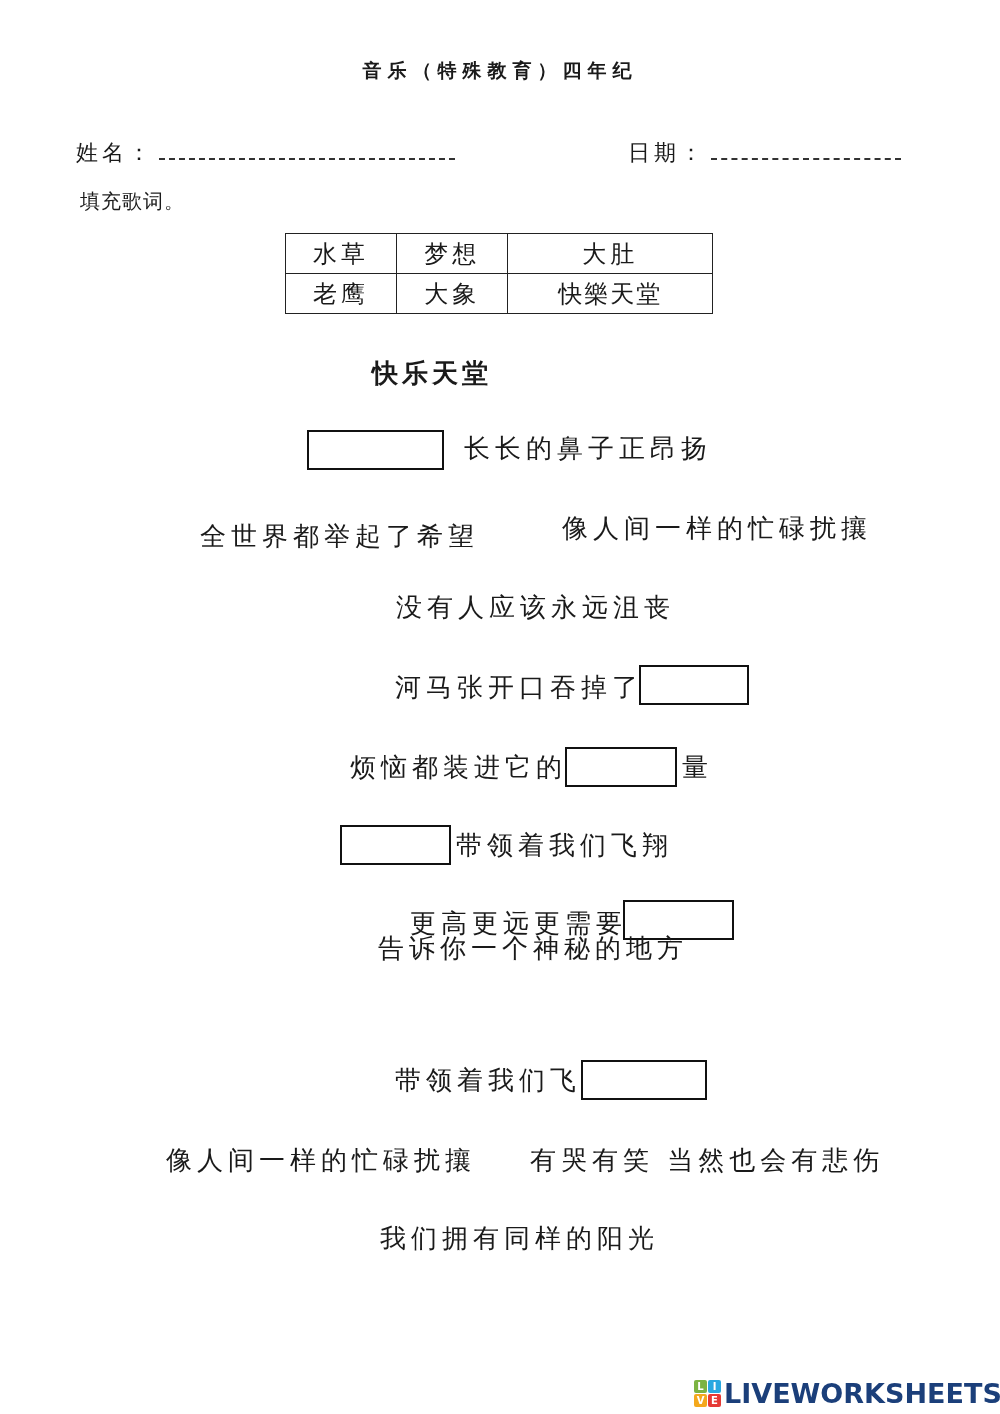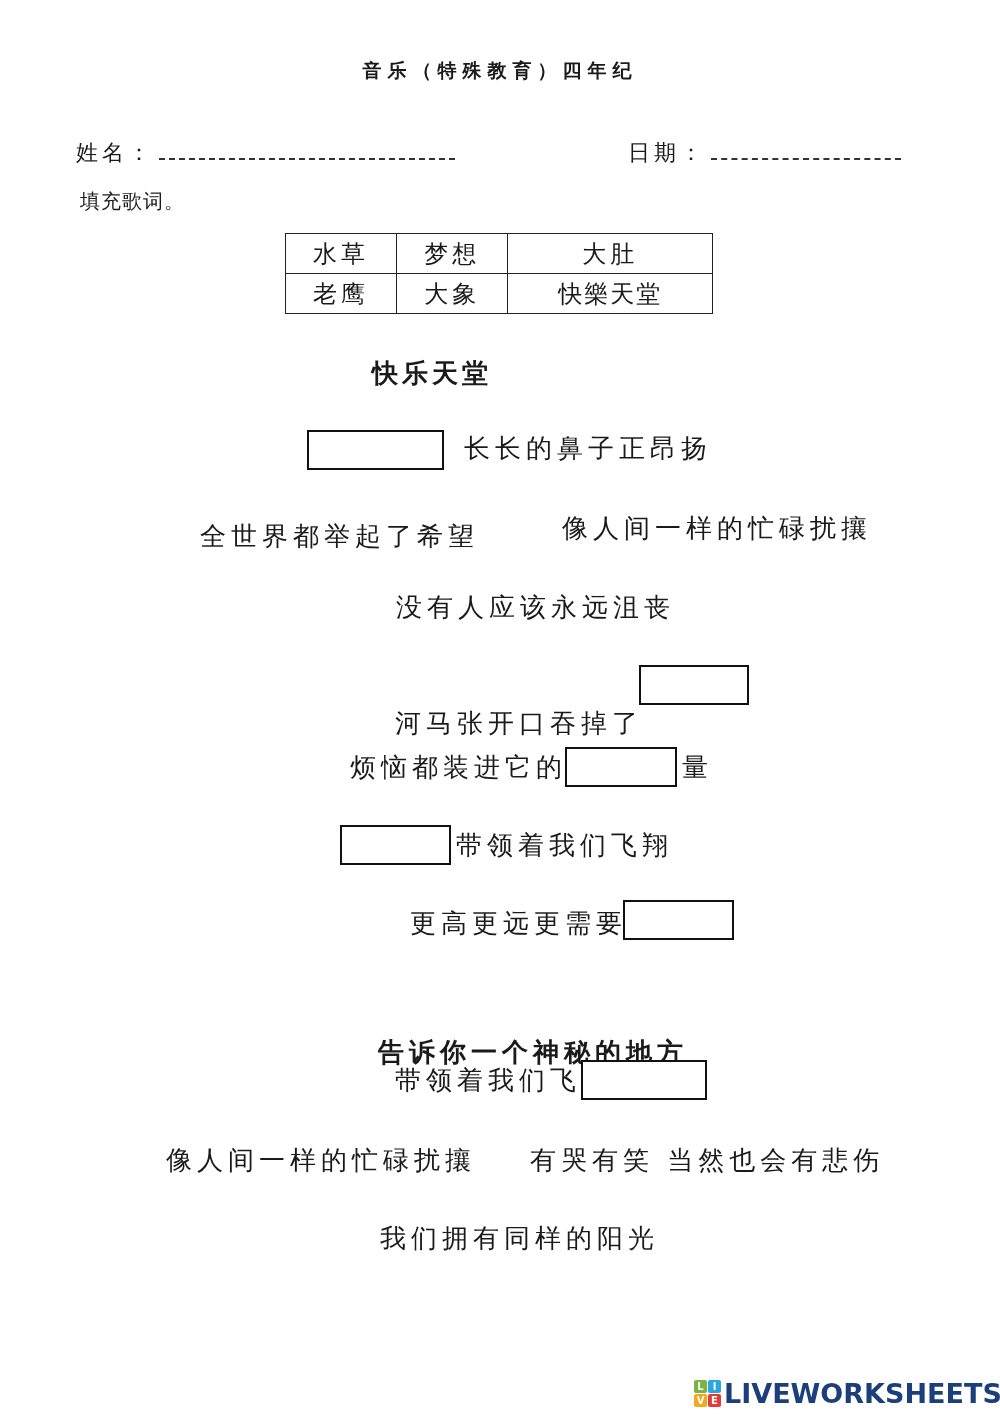--- a/index.html
+++ b/index.html
@@ -81,34 +81,34 @@
 <div class="abs song-title">快乐天堂</div>
 
 <div class="blank" style="left:307px; top:430px; width:137px; height:40px;"></div>
 <div class="abs lyric" style="left:444px; top:428px;padding-left:20px;">长长的鼻子正昂扬</div>
 
 <div class="abs lyric" style="left:200px; top:516px;">全世界都举起了希望</div>
 <div class="abs lyric" style="left:562px; top:508px;">像人间一样的忙碌扰攘</div>
 
 <div class="abs lyric" style="left:396px; top:587px;">没有人应该永远沮丧</div>
 
-<div class="abs lyric" style="left:395px; top:667px;margin-top:36px;">河马张开口吞掉了</div>
+<div class="abs lyric" style="left:395px; top:667px;">河马张开口吞掉了</div>
 <div class="blank" style="left:639px; top:665px; width:110px; height:40px;"></div>
 
 <div class="abs lyric" style="left:350px; top:747px;">烦恼都装进它的</div>
 <div class="blank" style="left:565px; top:747px; width:112px; height:40px;"></div>
 <div class="abs lyric" style="left:682px; top:747px;">量</div>
 
 <div class="blank" style="left:340px; top:825px; width:111px; height:40px;"></div>
 <div class="abs lyric" style="left:456px; top:825px;">带领着我们飞翔</div>
 
 <div class="abs lyric" style="left:410px; top:903px;">更高更远更需要</div>
 <div class="blank" style="left:623px; top:900px; width:111px; height:40px;"></div>
 
-<div class="abs lyric" style="left:378px; top:1032px;font-weight:bold;">告诉你一个神秘的地方</div>
+<div class="abs lyric" style="left:378px; top:928px;">告诉你一个神秘的地方</div>
 
 <div class="abs lyric" style="left:395px; top:1060px;">带领着我们飞翔</div>
 <div class="blank" style="left:581px; top:1060px; width:126px; height:40px;"></div>
 
 <div class="abs lyric" style="left:166px; top:1140px;">像人间一样的忙碌扰攘</div>
 <div class="abs lyric" style="left:530px; top:1140px;">有哭有笑 当然也会有悲伤</div>
 
 <div class="abs lyric" style="left:380px; top:1218px;">我们拥有同样的阳光</div>
 
 <div class="abs logo">

